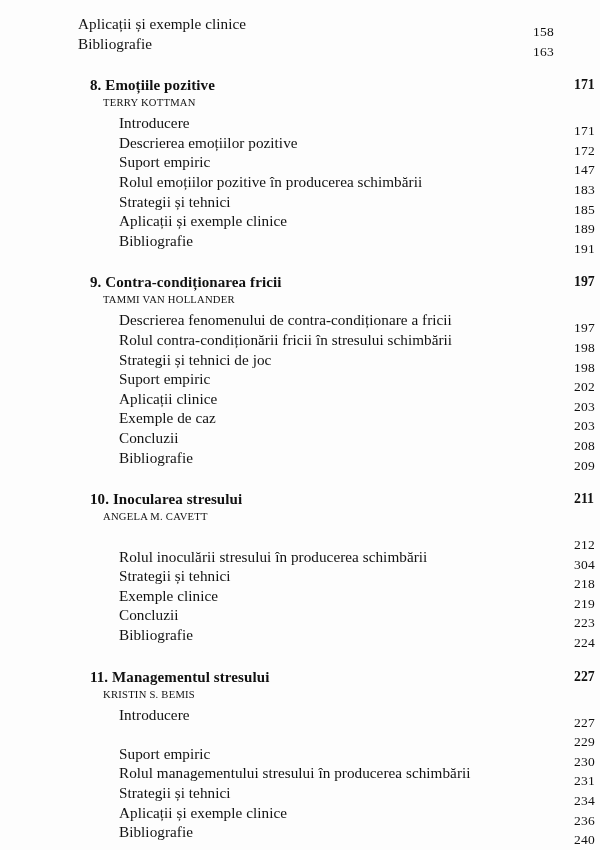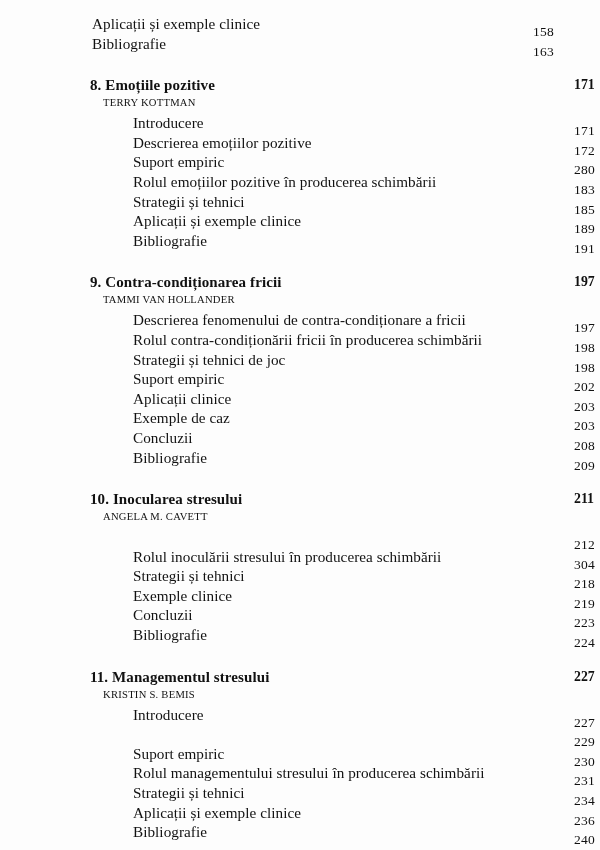--- a/index.html
+++ b/index.html
@@ -44,21 +44,21 @@
     letter-spacing: 0.2px;
   }
 
   
   .continued {
     padding-top: 14px;
   }
 
   
   .entry .label {
-    left: 92px;
+    left: 78px;
     font-size: 15.2px;
     letter-spacing: 0.05px;
   }
 
   
   .chapter {
     margin-top: 22px;
     margin-left: 41px;
   }
   .chapter-head {
@@ -126,21 +126,21 @@
           <div class="row entry">
             <span class="label">Introducere</span>
             <span class="pageno">171</span>
           </div>
           <div class="row entry">
             <span class="label">Descrierea emoțiilor pozitive</span>
             <span class="pageno">172</span>
           </div>
           <div class="row entry">
             <span class="label">Suport empiric</span>
-            <span class="pageno">280</span>
+            <span class="pageno">147</span>
           </div>
           <div class="row entry">
             <span class="label">Rolul emoțiilor pozitive în producerea schimbării</span>
             <span class="pageno">183</span>
           </div>
           <div class="row entry">
             <span class="label">Strategii și tehnici</span>
             <span class="pageno">185</span>
           </div>
           <div class="row entry">
@@ -160,21 +160,21 @@
         </div>
         <div class="chapter-author">
           <span class="label">TAMMI VAN HOLLANDER</span>
         </div>
         <div class="entries">
           <div class="row entry">
             <span class="label">Descrierea fenomenului de contra-condiționare a fricii</span>
             <span class="pageno">197</span>
           </div>
           <div class="row entry">
-            <span class="label">Rolul contra-condiționării fricii în producerea schimbării</span>
+            <span class="label">Rolul contra-condiționării fricii în stresului schimbării</span>
             <span class="pageno">198</span>
           </div>
           <div class="row entry">
             <span class="label">Strategii și tehnici de joc</span>
             <span class="pageno">198</span>
           </div>
           <div class="row entry">
             <span class="label">Suport empiric</span>
             <span class="pageno">202</span>
           </div>

